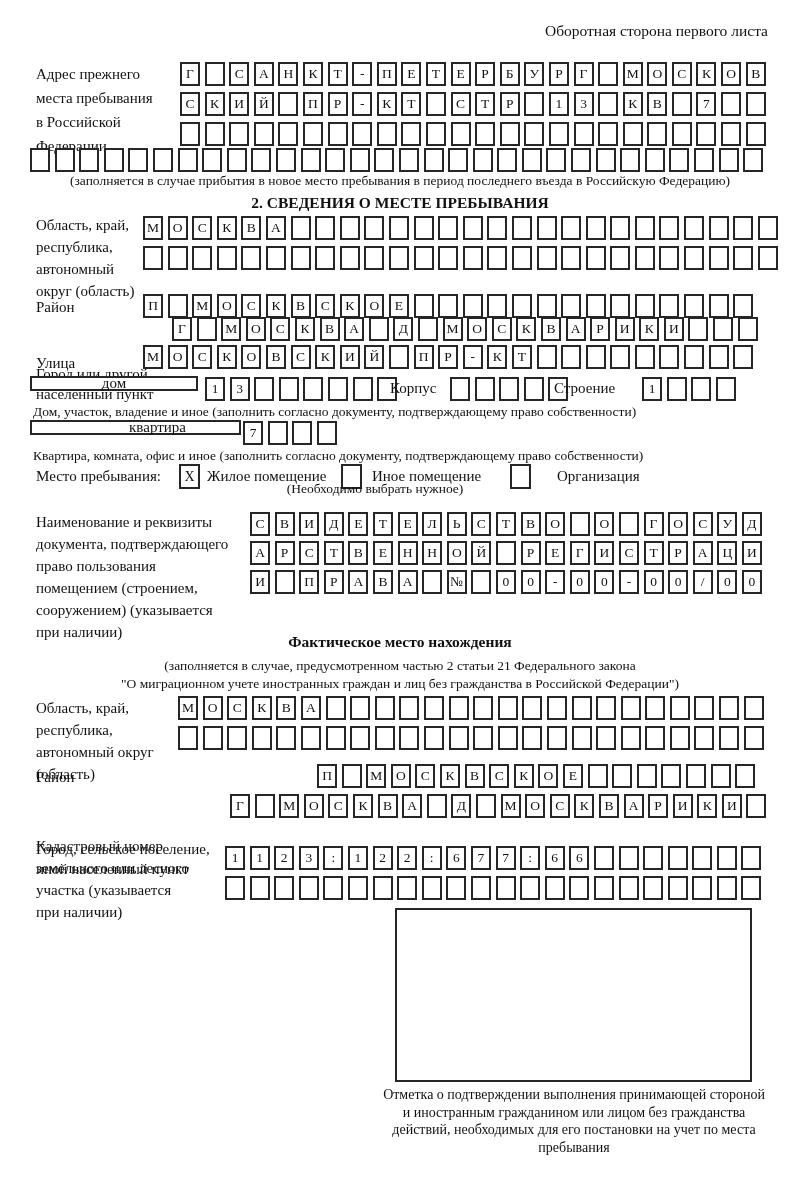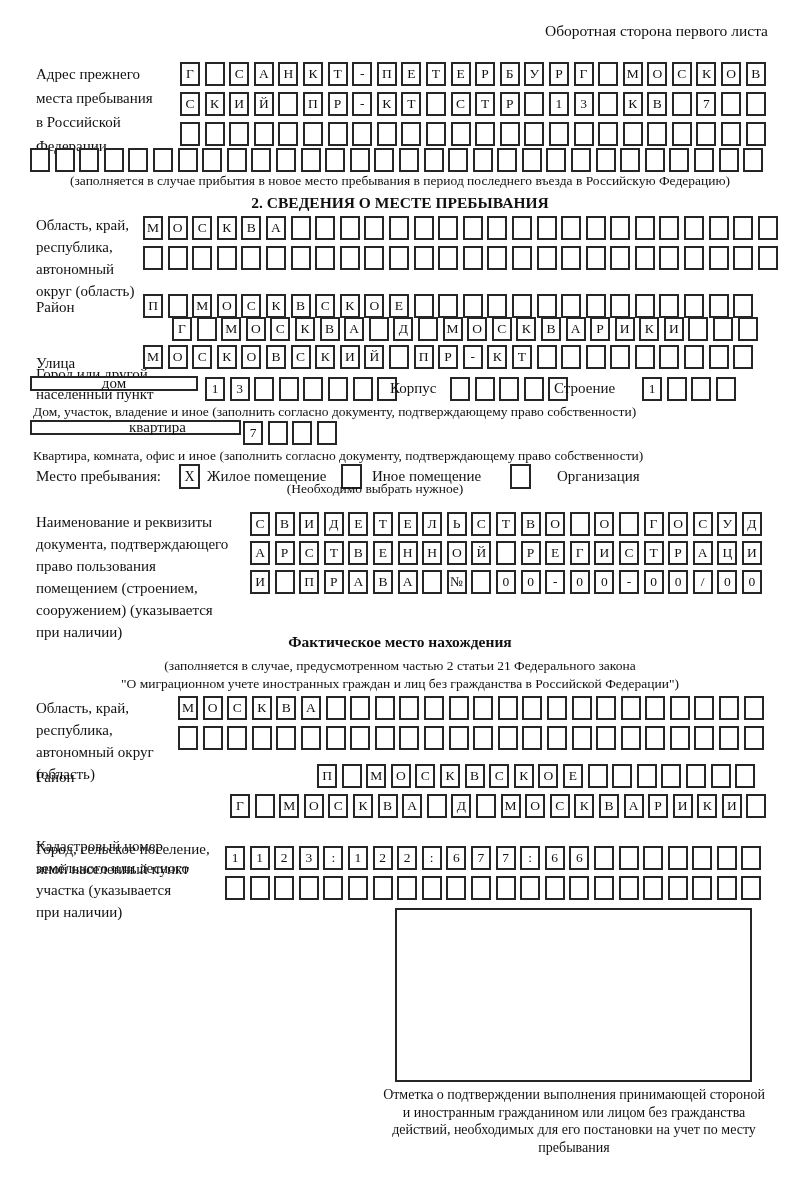--- a/index.html
+++ b/index.html
@@ -584,15 +584,15 @@
       <div class="cell"></div>
       <div class="cell"></div>
       <div class="cell"></div>
       <div class="cell"></div>
       <div class="cell"></div>
       <div class="cell"></div>
       <div class="cell"></div>
     </div>
 
   <div class="stampbox"></div>
-  <div class="stampcap">Отметка о подтверждении выполнения принимающей стороной и иностранным гражданином или лицом без гражданства действий, необходимых для его постановки на учет по месту пребывания</div>
+  <div class="stampcap">Отметка о подтверждении выполнения принимающей стороной и иностранным гражданином или лицом без гражданства действий, необходимых для его постановки на учет по места пребывания</div>
 
 </div>
 
 </body></html>

